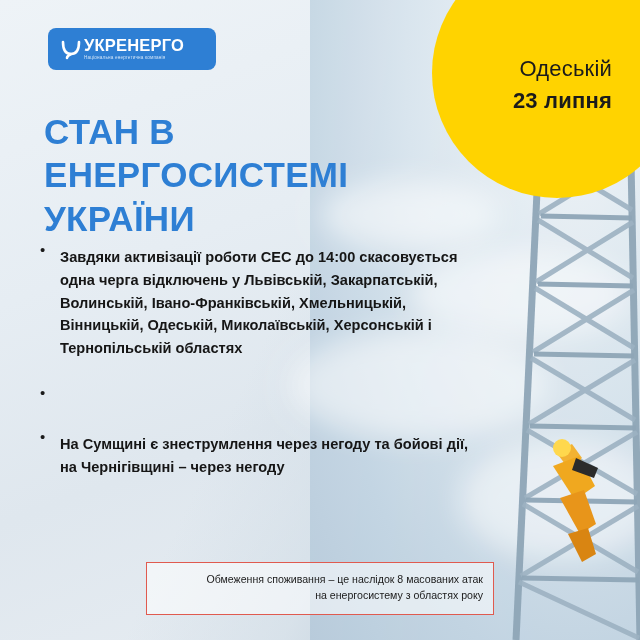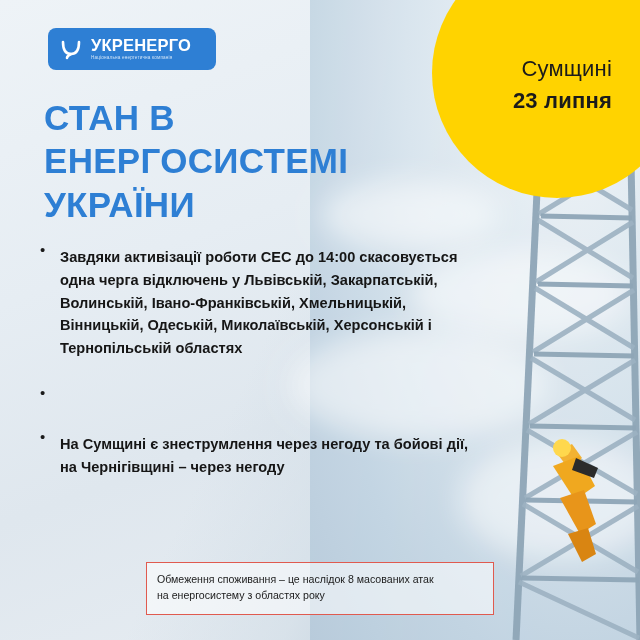--- a/index.html
+++ b/index.html
@@ -81,21 +81,20 @@
     left: 48px;
     top: 28px;
     width: 168px;
     height: 42px;
     border-radius: 8px;
     background: #2e7fd4;
     display: flex;
     align-items: center;
     padding: 0 10px;
     box-sizing: border-box;
-    gap: 7px;
   }
   .logo-mark {
     width: 26px;
     height: 26px;
     flex: 0 0 26px;
   }
   .logo-text {
     display: flex;
     flex-direction: column;
     justify-content: center;
@@ -111,21 +110,21 @@
     color: #cfe3f7;
     font-size: 4.6px;
     letter-spacing: 0.2px;
     margin-top: 3px;
   }
 
   
   .headline {
     position: absolute;
     left: 44px;
-    top: 96px;
+    top: 110px;
     width: 380px;
     color: #2e7fd4;
     font-size: 35px;
     font-weight: bold;
     line-height: 1.24;
     letter-spacing: 0.3px;
     text-transform: uppercase;
   }
   .headline div { white-space: nowrap; }
 
@@ -179,21 +178,21 @@
 
   
   .footer-note {
     position: absolute;
     left: 146px;
     top: 562px;
     width: 348px;
     box-sizing: border-box;
     border: 1.5px solid #e05a4f;
     padding: 9px 10px 10px;
-    text-align: left;
+    text-align: right;
     background: rgba(255,255,255,0.55);
   }
   .footer-note div {
     color: #1b1b1b;
     font-size: 10.6px;
     line-height: 1.5;
   }
 </style>
 </head>
 <body>
@@ -274,21 +273,21 @@
     </span>
   </div>
 
   <div class="headline">
     <div>СТАН В</div>
     <div>ЕНЕРГОСИСТЕМІ</div>
     <div>УКРАЇНИ</div>
   </div>
 
   <div class="datebox">
-    <div class="date-day">Сумщині</div>
+    <div class="date-day">Одеській</div>
     <div class="date-num">23 липня</div>
   </div>
 
   <div class="bullets">
     <div class="bullet">
       <span class="bullet-dot">•</span>
       <span class="bullet-text">Завдяки активізації роботи СЕС до 14:00 скасовується одна черга відключень у Львівській, Закарпатській, Волинській, Івано-Франківській, Хмельницькій, Вінницькій, Одеській, Миколаївській, Херсонській і Тернопільській областях</span>
     </div>
     <div class="bullet">
       <span class="bullet-dot">•</span>

